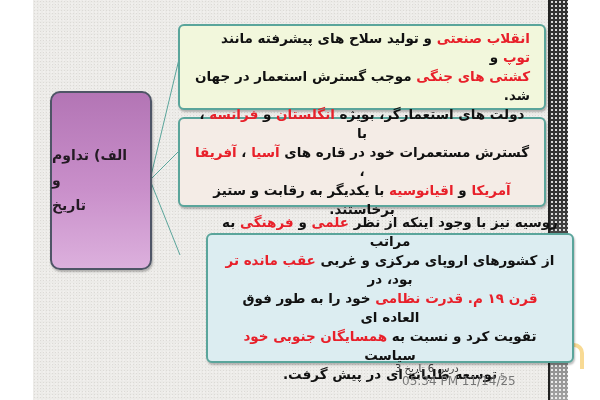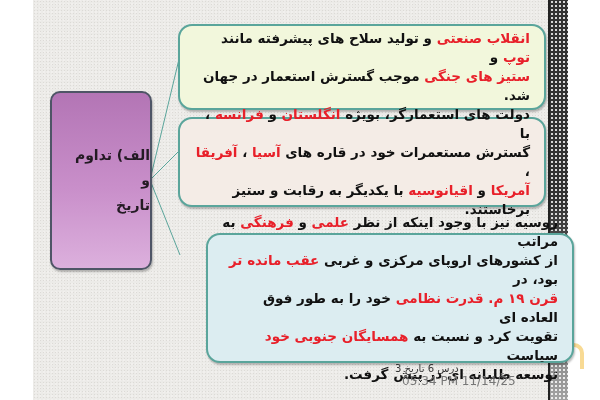--- a/index.html
+++ b/index.html
@@ -32,34 +32,34 @@
   .yellow-mark {
     position:absolute; left:568px; top:343px; width:12px; height:22px;
     border:4px solid #f7d27a; border-left:none; border-bottom:none; border-radius:0 10px 0 0; opacity:.8;
   }
 
   .left-box {
     position:absolute; left:50px; top:91px; width:98px; height:175px;
     border:2px solid #4e5566; border-radius:10px;
     background:linear-gradient(to bottom, #b375b5 0%, #c98fca 55%, #dcb0dd 100%);
     box-shadow:1px 2px 2px rgba(0,0,0,.25);
-    display:flex; flex-direction:column; align-items:flex-start; justify-content:center;
+    display:flex; flex-direction:column; align-items:flex-end; justify-content:center;
     direction:rtl; text-align:center;
   }
   .left-box .t { font-weight:bold; font-size:14px; color:#231a23; line-height:25px; }
 
   .box {
     position:absolute; left:178px; width:368px;
-    border:2.5px solid #5aa59b; border-radius:14px;
+    border:2.5px solid #5aa59b; border-radius:6px;
     box-shadow:1px 2px 2px rgba(0,0,0,.25);
     direction:rtl; text-align:center;
     display:flex; align-items:center; justify-content:center;
     box-sizing:border-box; padding:0 14px;
   }
-  .box p { margin:0; font-weight:bold; font-size:13.5px; line-height:19px; color:#111;text-align:right; }
+  .box p { margin:0; font-weight:bold; font-size:13.5px; line-height:19px; color:#111; }
   .box .r { color:#e8202a; }
   .b1 { top:24px; height:86px; background:#f2f7dc; }
   .b2 { top:117px; height:90px; background:#f4ece6; }
   .b3 { top:233px; height:130px; background:#dcedf1;margin-left:28px; }
   .b1 p { text-align:right; }
 
   svg.lines { position:absolute; left:0; top:0; }
 
   .footer { position:absolute; left:395px; top:363px; direction:rtl; font-size:10px; color:#333; }
   .footer-date { position:absolute; left:402px; top:374px; font-size:12px; color:#777; }
@@ -79,21 +79,21 @@
   <line x1="150" y1="180" x2="180" y2="255" stroke="#5aa59b" stroke-width="1"></line>
 </svg>
 
 <div class="left-box">
   <div class="t">الف) تداوم</div>
   <div class="t">و</div>
   <div class="t">تاریخ</div>
 </div>
 
 <div class="box b1">
-    <p><span class="r">انقلاب صنعتی</span><span> و تولید سلاح های پیشرفته مانند </span><span class="r">توپ</span><span> و</span><br><span class="r">ستیز های جنگی</span><span> موجب گسترش استعمار در جهان شد.</span></p>
+    <p><span class="r">انقلاب صنعتی</span><span> و تولید سلاح های پیشرفته مانند </span><span class="r">توپ</span><span> و</span><br><span class="r">کشتی های جنگی</span><span> موجب گسترش استعمار در جهان شد.</span></p>
   </div>
 <div class="box b2">
     <p><span>دولت های استعمارگر، بویژه </span><span class="r">انگلستان</span><span> و </span><span class="r">فرانسه</span><span> ، با</span><br><span>گسترش مستعمرات خود در قاره های </span><span class="r">آسیا</span><span> ، </span><span class="r">آفریقا</span><span> ،</span><br><span class="r">آمریکا</span><span> و </span><span class="r">اقیانوسیه</span><span> با یکدیگر به رقابت و ستیز برخاستند.</span></p>
   </div>
 <div class="box b3">
     <p><span>روسیه نیز با وجود اینکه از نظر </span><span class="r">علمی</span><span> و </span><span class="r">فرهنگی</span><span> به مراتب</span><br><span>از کشورهای اروپای مرکزی و غربی </span><span class="r">عقب مانده تر</span><span> بود، در</span><br><span class="r">قرن ۱۹ م. قدرت نظامی</span><span> خود را به طور فوق العاده ای</span><br><span>تقویت کرد و نسبت به </span><span class="r">همسایگان جنوبی خود</span><span> سیاست</span><br><span>توسعه طلبانه ای در پیش گرفت.</span></p>
   </div>
 
 <div class="footer">درس 6 تاریخ 3</div>
 <div class="footer-date">05:34 PM 11/14/25</div>

